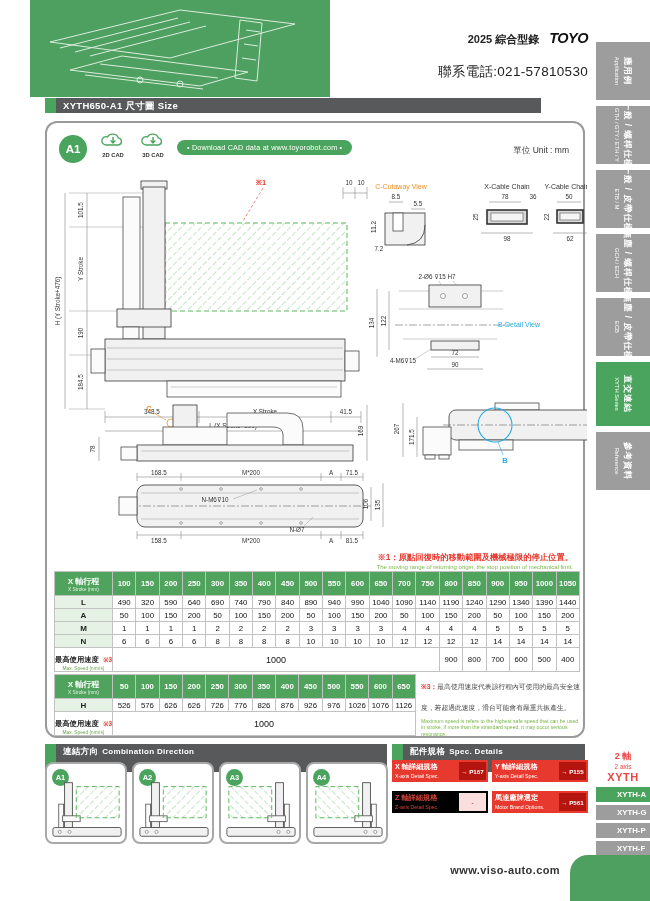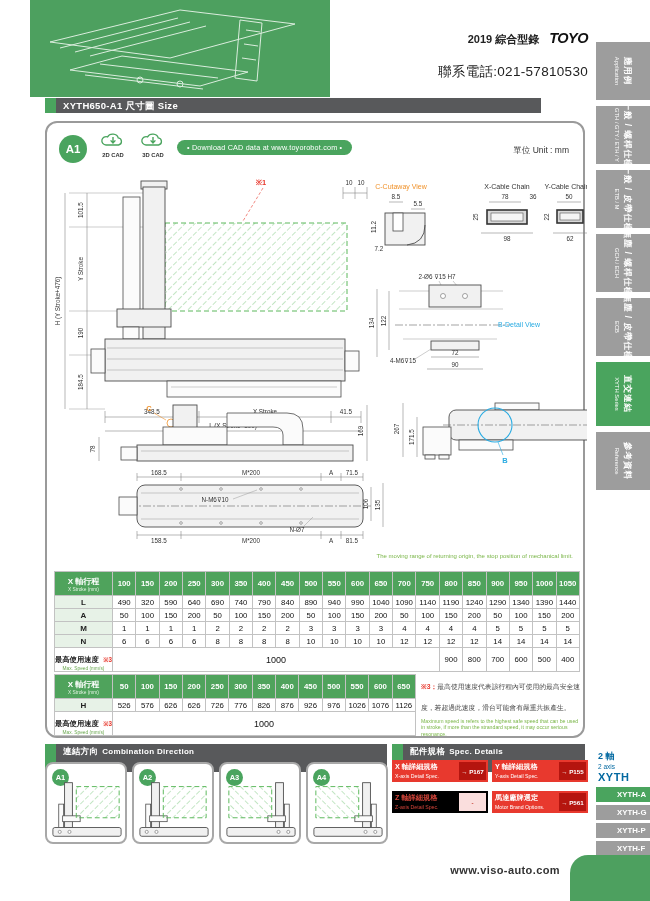--- a/index.html
+++ b/index.html
@@ -86,21 +86,21 @@
 .combo-card[data-mirror="y"] .combo-mini{transform:scaleX(-1)}
 .spec-grid{left:392px;top:760px;width:197px;display:grid;grid-template-columns:96px 96px;gap:9px 4px}
 .spec-box{height:22px;background:#e8392e;display:flex;cursor:pointer}
 .spec-text{flex:1;padding:2px 0 0 3px;color:#fff;overflow:hidden;white-space:nowrap}
 .spec-zh{font-size:7.2px;font-weight:bold}
 .spec-en{font-size:5.2px;margin-top:1px}
 .spec-chip{width:27px;margin:2px;background:#b5150f;color:#fff;font-size:6.2px;font-weight:bold;display:flex;align-items:center;justify-content:center}
 .spec-box[data-muted="y"]{background:#000000}
 .spec-box[data-muted="y"] .spec-text{color:#d6453a}
 .spec-box[data-muted="y"] .spec-chip{background:#fadedd;color:#c0392b}
-.series{left:598px;top:750px;width:50px;color:#0369a1}
+.series{left:598px;top:750px;width:50px;text-align:center;color:#ef4444}
 .a-zh{font-size:9px;font-weight:bold}
 .a-en{font-size:6.5px}
 .fam{font-size:11px;font-weight:bold;letter-spacing:.5px;margin-top:1px}
 .xyth-tabs{left:596px;top:787px;width:54px;display:flex;flex-direction:column;gap:3px}
 .xyth-tab{height:15px;background:#9d9d9d;color:#fff;font-size:7.8px;font-weight:bold;line-height:15px;padding-left:21px;cursor:pointer}
 .xyth-tab[data-active="true"]{background:#4aa45e}
 .site{left:360px;top:864px;width:200px;text-align:right;font-size:11px;font-weight:bold;color:#333;letter-spacing:.4px}
 .corner{left:570px;top:855px;width:80px;height:46px;background:#4da05f;border-radius:18px 0 0 0}
 </style>
 </head>
@@ -124,21 +124,21 @@
       <path d="M210,20 l22,3 -5,58 -22,-3 Z"></path>
       <path d="M216,30 l14,2 M214,44 l14,2 M212,58 l14,2"></path>
       <path d="M40,70 l130,16 48,-14 -126,-16 Z"></path>
       <path d="M55,75 l118,14 M70,64 l118,14"></path>
       <circle cx="110" cy="80" r="3"></circle>
       <circle cx="150" cy="84" r="3"></circle>
     </g>
   </svg>
 
   <div class="abs edition">
-    <span>2019 綜合型錄</span>
+    <span>2025 綜合型錄</span>
     <span class="brand">TOYO</span>
   </div>
   <div class="abs phone">聯系電話:021-57810530</div>
 
   <nav class="abs sidebar">
 
       <div class="side-tab">
         <div class="side-tab-inner">
           <div class="side-zh">應用例</div>
           <div class="side-en">Application</div>
@@ -399,20 +399,21 @@
         <rect class="mach2" x="48" y="56" width="10" height="4"></rect>
         <rect class="mach2" x="62" y="56" width="10" height="4"></rect>
         <rect class="mach2" x="82" y="41" width="54" height="10"></rect>
         <circle cx="118" cy="26" r="17" fill="none" stroke="#29abe2" stroke-width="1.1"></circle>
         <line x1="121" y1="43" x2="126" y2="56" stroke="#29abe2" stroke-width=".6"></line>
         <text class="blue nbold" x="128" y="64">B</text>
       </g>
     </svg>
 
     <div class="abs note1">
+      <div class="zh">※1：原點回復時的移動範圍及機械極限的停止位置。</div>
       <div class="en">The moving range of returning origin, the stop position of mechanical limit.</div>
     </div>
 
     <table class="t t1">
       <thead>
         <tr>
           <th class="t-corner">
             <div class="czh">X 軸行程</div>
             <div class="cen">X Stroke (mm)</div>
           </th>

